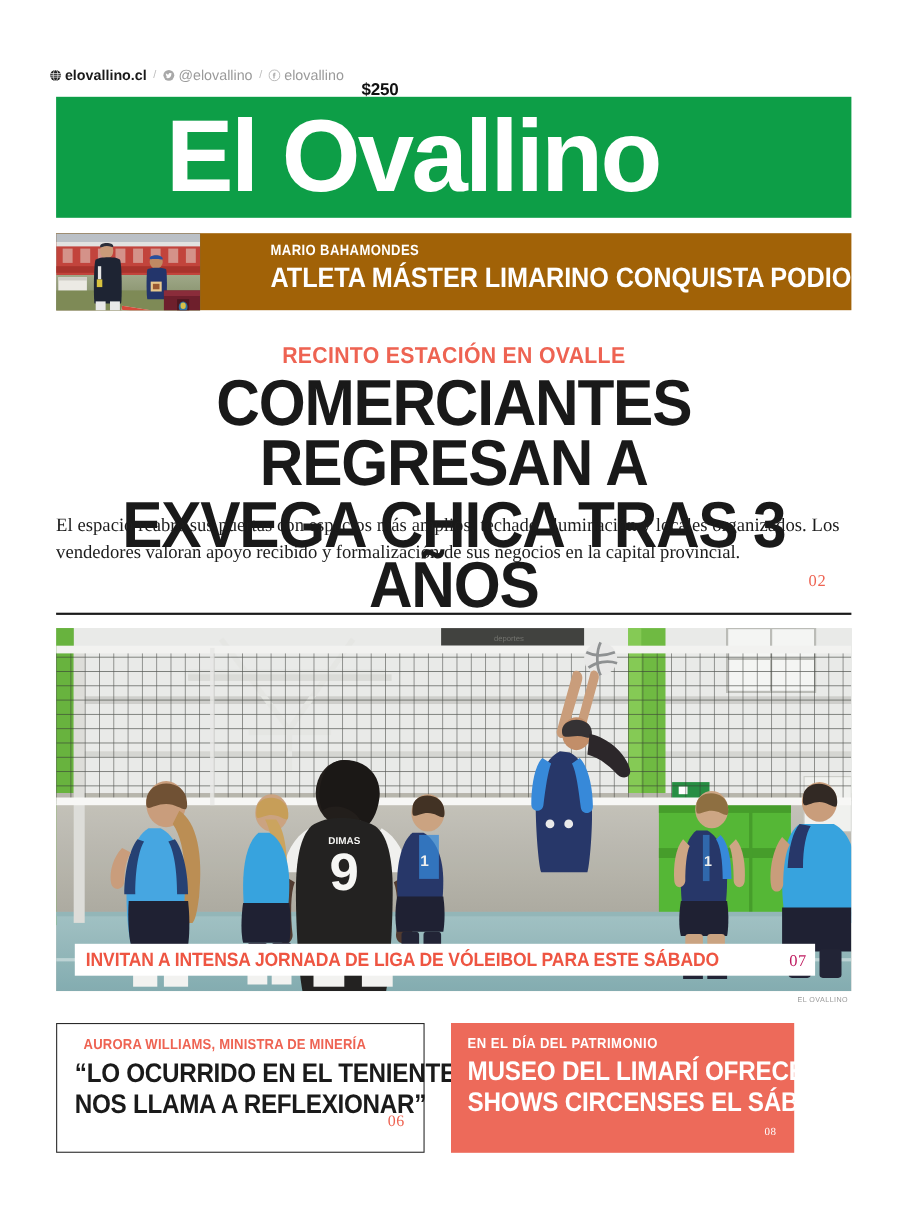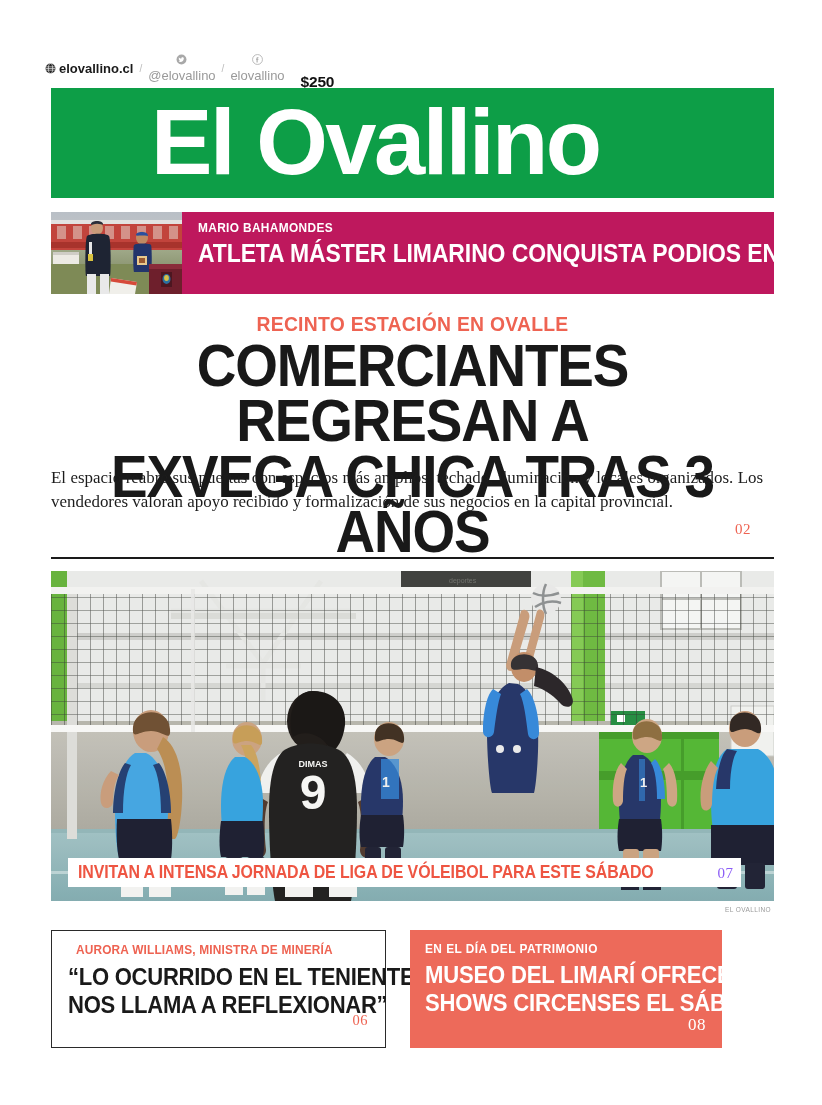--- a/index.html
+++ b/index.html
@@ -50,21 +50,21 @@
     align-items: center;
     white-space: nowrap;
   }
   .soc-item {
     display: flex;
     align-items: center;
     gap: 3px;
     font-size: 13px;
   }
   .soc-item.first { color: #1a1a1a; font-weight: bold; }
-  .soc-item.dim { color: #9a9a9a; flex-direction: column; }
+  .soc-item.dim { color: #9a9a9a; }
   .soc-sep { color: #bdbdbd; font-size: 10px; margin: 0 6px; }
   .soc-ico { display: inline-block; line-height: 0; }
   .soc-ico svg { display: block; }
   .price {
     font-size: 15.5px;
     font-weight: bold;
     color: #111;
     margin-left: 16px;
     letter-spacing: -0.2px;
     margin-top: 28px;
@@ -88,24 +88,25 @@
     letter-spacing: -2.5px;
     line-height: 0.92;
     transform: scaleX(0.99);
     transform-origin: left center;
   }
 
   
   .promo {
     position: absolute;
     left: 51px; top: 212px;
-    width: 723px; height: 82px;
-    background: #be185d;
+    width: 723px; height: 70px;
+    background: #a16207;
     display: flex;
     overflow: hidden;
+    gap: 48px;
   }
   .promo-thumb {
     width: 131px;
     height: 82px;
     flex: 0 0 131px;
     position: relative;
     overflow: hidden;
     background: #7a6a55;
   }
   .promo-text {
@@ -213,21 +214,21 @@
   .caption-text {
     color: #ee5542;
     font-size: 17.5px;
     font-weight: bold;
     letter-spacing: -0.1px;
     transform: scaleX(0.91);
     transform-origin: left center;
     white-space: nowrap;
   }
   .caption-page {
-    color: #8b5cf6;
+    color: #be185d;
     font-family: "Liberation Serif", serif;
     font-size: 15px;
     letter-spacing: 0.4px;
   }
   .photo-credit {
     position: absolute;
     right: 51px; top: 906px;
     font-size: 6.5px;
     color: #9a9a9a;
     letter-spacing: 0.4px;
@@ -298,21 +299,21 @@
     transform: scaleX(0.9);
     transform-origin: left top;
     margin-top: 5px;
     white-space: nowrap;
   }
   .box-right .bpage {
     position: absolute;
     right: 16px; bottom: 13px;
     color: #ffffff;
     font-family: "Liberation Serif", serif;
-    font-size: 17px;
+    font-size: 10px;
     letter-spacing: 0.5px;
   }
 </style>
 </head>
 <body>
 
 <div class="page">
 
   <div class="topbar">
 

